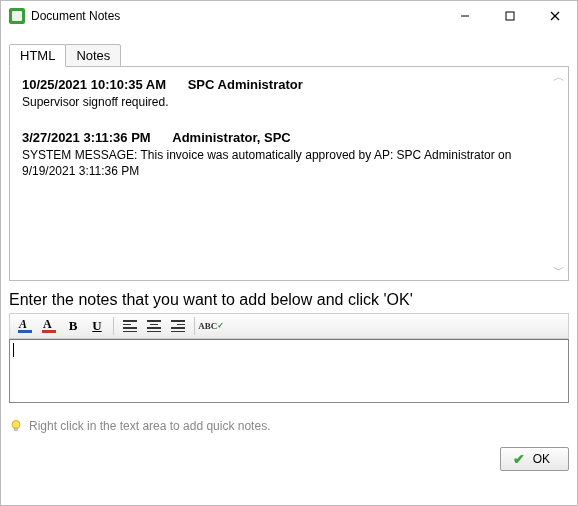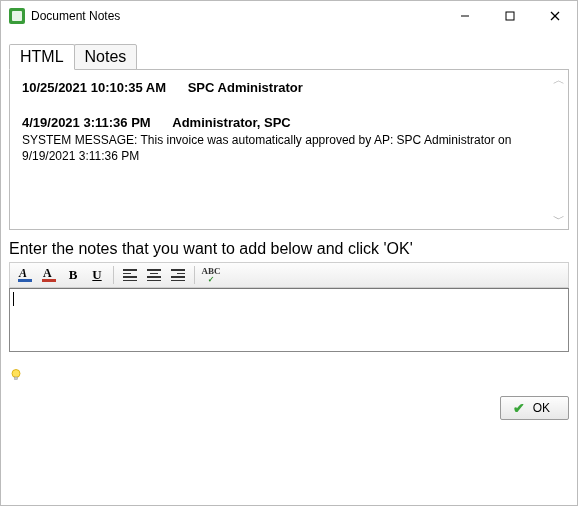--- a/index.html
+++ b/index.html
@@ -63,38 +63,38 @@
     position: relative;
     margin-top: 6px;
   }
   .tabstrip {
     display: flex;
     position: relative;
     z-index: 2;
   }
   .tab {
     padding: 3px 10px;
-    font-size: 16px;
+    font-size: 13px;
     border: 1px solid #bcbcbc;
     background: #f6f6f6;
     position: relative;
     top: 1px;
     border-bottom: 1px solid #bcbcbc;
     border-top-left-radius: 2px;
     border-top-right-radius: 2px;
     margin-right: -1px;
   }
   .tab.active {
     background: #fff;
     border-bottom: 1px solid #fff;
     z-index: 3;
   }
   .tabpanel {
     border: 1px solid #bcbcbc;
-    height: 161px;
+    height: 215px;
     background: #fff;
     position: relative;
     z-index: 1;
     overflow: hidden;
   }
   .notes-scroll {
     padding: 10px 20px 10px 12px;
     height: 100%;
     overflow-y: hidden;
     position: relative;
@@ -185,21 +185,21 @@
   }
   .align-icon span { height: 1.5px; background: #333; width: 100%; }
   .align-icon.left span:nth-child(2) { width: 60%; }
   .align-icon.center span:nth-child(2) { width: 60%; margin: 0 auto; }
   .align-icon.right span:nth-child(2) { width: 60%; margin-left: auto; }
   .spell-icon {
     font-size: 9px;
     font-weight: bold;
     color: #333;
     display: flex;
-    flex-direction: column;
+    flex-direction: row;
     align-items: center;
     line-height: 1;
     font-family: Liberation Serif, serif;
   }
   .spell-icon .chk { color: #2a8a2a; font-size: 8px; }
 
   
   .editor {
     border: 1px solid #888;
     border-top: 1px solid #777;
@@ -283,24 +283,25 @@
       <div class="tab active"><span>HTML</span></div>
       <div class="tab"><span>Notes</span></div>
     </div>
     <div class="tabpanel">
       <div class="notes-scroll">
         <div class="note">
           <div class="note-head">
             <span class="ts">10/25/2021 10:10:35 AM</span>
             <span class="au">SPC Administrator</span>
           </div>
+          <div class="note-body">Supervisor signoff required.</div>
         </div>
         <div class="note">
           <div class="note-head">
-            <span class="ts">4/19/2021 3:11:36 PM</span>
+            <span class="ts">3/27/2021 3:11:36 PM</span>
             <span class="au">Administrator, SPC</span>
           </div>
           <div class="note-body">SYSTEM MESSAGE: This invoice was automatically approved by AP: SPC Administrator on 9/19/2021 3:11:36 PM</div>
         </div>
       </div>
       <div class="scroll-arrows">
         <span>︿</span>
         <span>﹀</span>
       </div>
     </div>
@@ -365,20 +366,21 @@
     <div class="caret"></div>
   </div>
 
   <div class="hint">
     <span class="bulb">
       <svg width="14" height="14" viewBox="0 0 14 14">
         <circle cx="7" cy="5.5" r="4" fill="#ffe15a" stroke="#d4a500" stroke-width="0.8"></circle>
         <rect x="5.5" y="9" width="3" height="2.5" fill="#c9c9c9" stroke="#999" stroke-width="0.5"></rect>
       </svg>
     </span>
+    <span>Right click in the text area to add quick notes.</span>
   </div>
 
   <div class="btnbar">
     <div class="okbtn">
       <span class="check">✔</span>
       <span>OK</span>
     </div>
   </div>
 
 </div>

